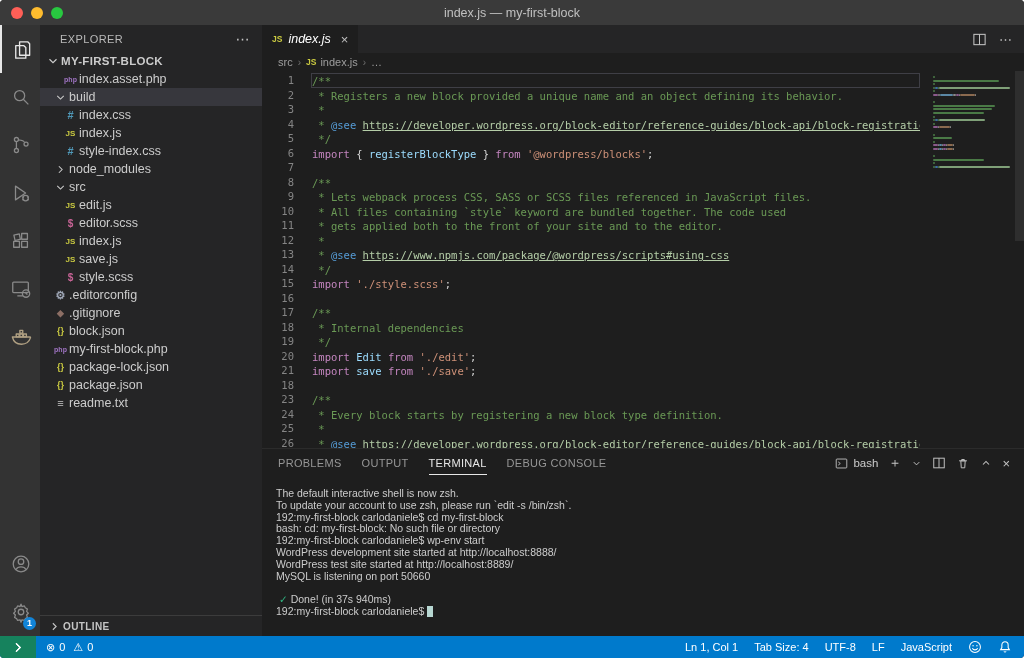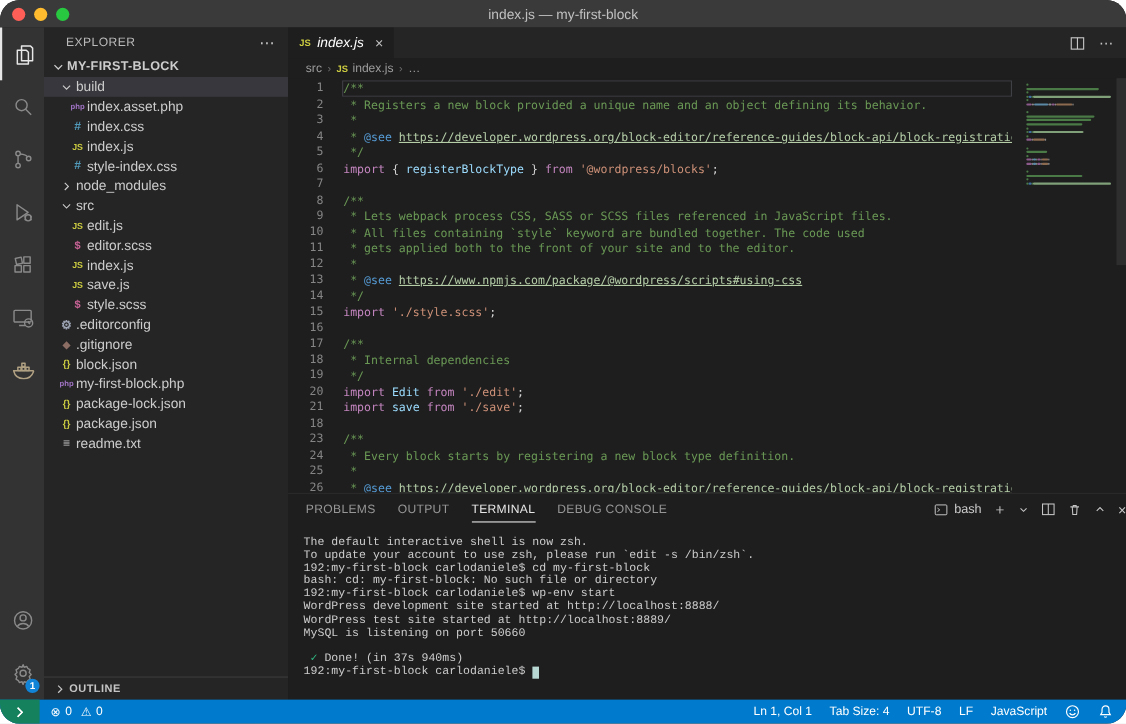--- a/index.html
+++ b/index.html
@@ -1,16 +1,16 @@
 <!DOCTYPE html>
 <html><head>
 <meta charset="utf-8">
 <style>
   html,body{margin:0;padding:0;background:#ffffff;}
-  .window{width:1024px;height:658px;position:relative;background:#1e1e1e;border-radius:18px;overflow:hidden;
+  .window{width:1024px;height:658px;position:relative;background:#1e1e1e;border-radius:4px;overflow:hidden;
           font-family:"Liberation Sans",sans-serif;-webkit-font-smoothing:antialiased;}
   
   .titlebar{height:25px;background:#3a3a3a;position:relative;display:flex;align-items:center;}
   .lights{display:flex;gap:8px;padding-left:11px;}
   .light{width:12px;height:12px;border-radius:50%;}
   .light.r{background:#ff5f57;} .light.y{background:#febc2e;} .light.g{background:#28c840;}
   .title-text{position:absolute;left:0;right:0;text-align:center;font-size:12.5px;color:#c0c0c0;pointer-events:none;}
   
   .main{position:absolute;top:25px;bottom:22px;left:0;right:0;}
   
@@ -54,25 +54,25 @@
   .code-line.current .lc{border-color:#3f3f46;}
   .tok-link{text-decoration:underline;}
   .minimap{position:absolute;right:0;top:0;width:96px;height:100%;background:#1e1e1e;cursor:pointer;}
   .mbar{position:absolute;height:2px;border-radius:1px;}
   .vscroll{position:absolute;right:0;top:0;width:9px;height:170px;background:rgba(121,121,121,0.18);}
   
   .panel{position:absolute;left:0;right:0;top:423px;bottom:0;background:#1e1e1e;border-top:1px solid #2b2b2b;}
   .panel-tabs{height:28px;display:flex;align-items:center;padding-left:16px;}
   .ptab{font-size:11px;color:#969696;margin-right:20px;letter-spacing:.3px;padding:6px 0 5px;cursor:pointer;border-bottom:1px solid transparent;}
   .ptab.active{color:#e7e7e7;border-bottom:1px solid #e7e7e7;}
-  .panel-actions{margin-left:auto;display:flex;align-items:center;gap:10px;color:#c5c5c5;}
+  .panel-actions{margin-left:auto;display:flex;align-items:center;gap:10px;padding-right:14px;color:#c5c5c5;}
   .shell-pick{display:flex;align-items:center;gap:5px;font-size:11.5px;color:#cccccc;cursor:pointer;}
   .pa-btn{cursor:pointer;display:flex;align-items:center;font-size:13px;}
   .terminal{position:absolute;top:28px;left:0;right:0;bottom:0;padding:11px 0 0 14px;cursor:text;}
-  .term-line{height:11.8px;line-height:11.8px;font-family:Liberation Mono, monospace;font-size:10.5px;color:#cccccc;white-space:pre;}
+  .term-line{height:11.8px;line-height:11.8px;font-family:Liberation Sans, sans-serif;font-size:10.5px;color:#cccccc;white-space:pre;}
   .t-green{color:#2fb380;}
   .t-cursor{display:inline-block;width:6px;height:11px;background:#b7d7d2;vertical-align:text-bottom;}
   
   .statusbar{position:absolute;left:0;right:0;bottom:0;height:22px;background:#007acc;display:flex;align-items:center;color:#ffffff;font-size:11px;}
   .sb-remote{width:36px;height:100%;background:#16825d;display:flex;align-items:center;justify-content:center;cursor:pointer;}
   .sb-problems{display:flex;align-items:center;gap:4px;padding-left:10px;cursor:pointer;}
   .sb-right{margin-left:auto;display:flex;align-items:center;gap:16px;padding-right:12px;}
   .sb-item{cursor:pointer;}
   .sb-icon{display:flex;align-items:center;cursor:pointer;}
 </style>
@@ -173,33 +173,33 @@
       </div>
       <div class="tree-row root">
         <span class="tree-icon">
           <svg viewBox="0 0 16 16" width="14" height="14">
               <polyline points="4,6 8,10 12,6" fill="none" stroke="#cccccc" stroke-width="1.3"></polyline>
             </svg>
         </span>
         <span class="tree-label">MY-FIRST-BLOCK</span>
       </div>
       <div id="file-tree">
+          <div class="tree-row lvl2">
+            <span class="tree-icon">
+              <span class="glyph" style="color: rgb(160, 116, 196); font-size: 7px;">php</span>
+            </span>
+            <span class="tree-label">index.asset.php</span>
+          </div>
           <div class="tree-row lvl1 selected">
             <span class="tree-icon">
               <svg viewBox="0 0 16 16" width="13" height="13">
                 <polyline points="4,6 8,10 12,6" fill="none" stroke="#cccccc" stroke-width="1.3"></polyline>
               </svg>
             </span>
             <span class="tree-label">build</span>
-          </div>
-          <div class="tree-row lvl2">
-            <span class="tree-icon">
-              <span class="glyph" style="color: rgb(160, 116, 196); font-size: 7px;">php</span>
-            </span>
-            <span class="tree-label">index.asset.php</span>
           </div>
           <div class="tree-row lvl2">
             <span class="tree-icon">
               <span class="glyph" style="color: rgb(81, 154, 186); font-size: 11px;">#</span>
             </span>
             <span class="tree-label">index.css</span>
           </div>
           <div class="tree-row lvl2">
             <span class="tree-icon">
               <span class="glyph" style="color: rgb(203, 203, 65); font-size: 8px;">JS</span>

